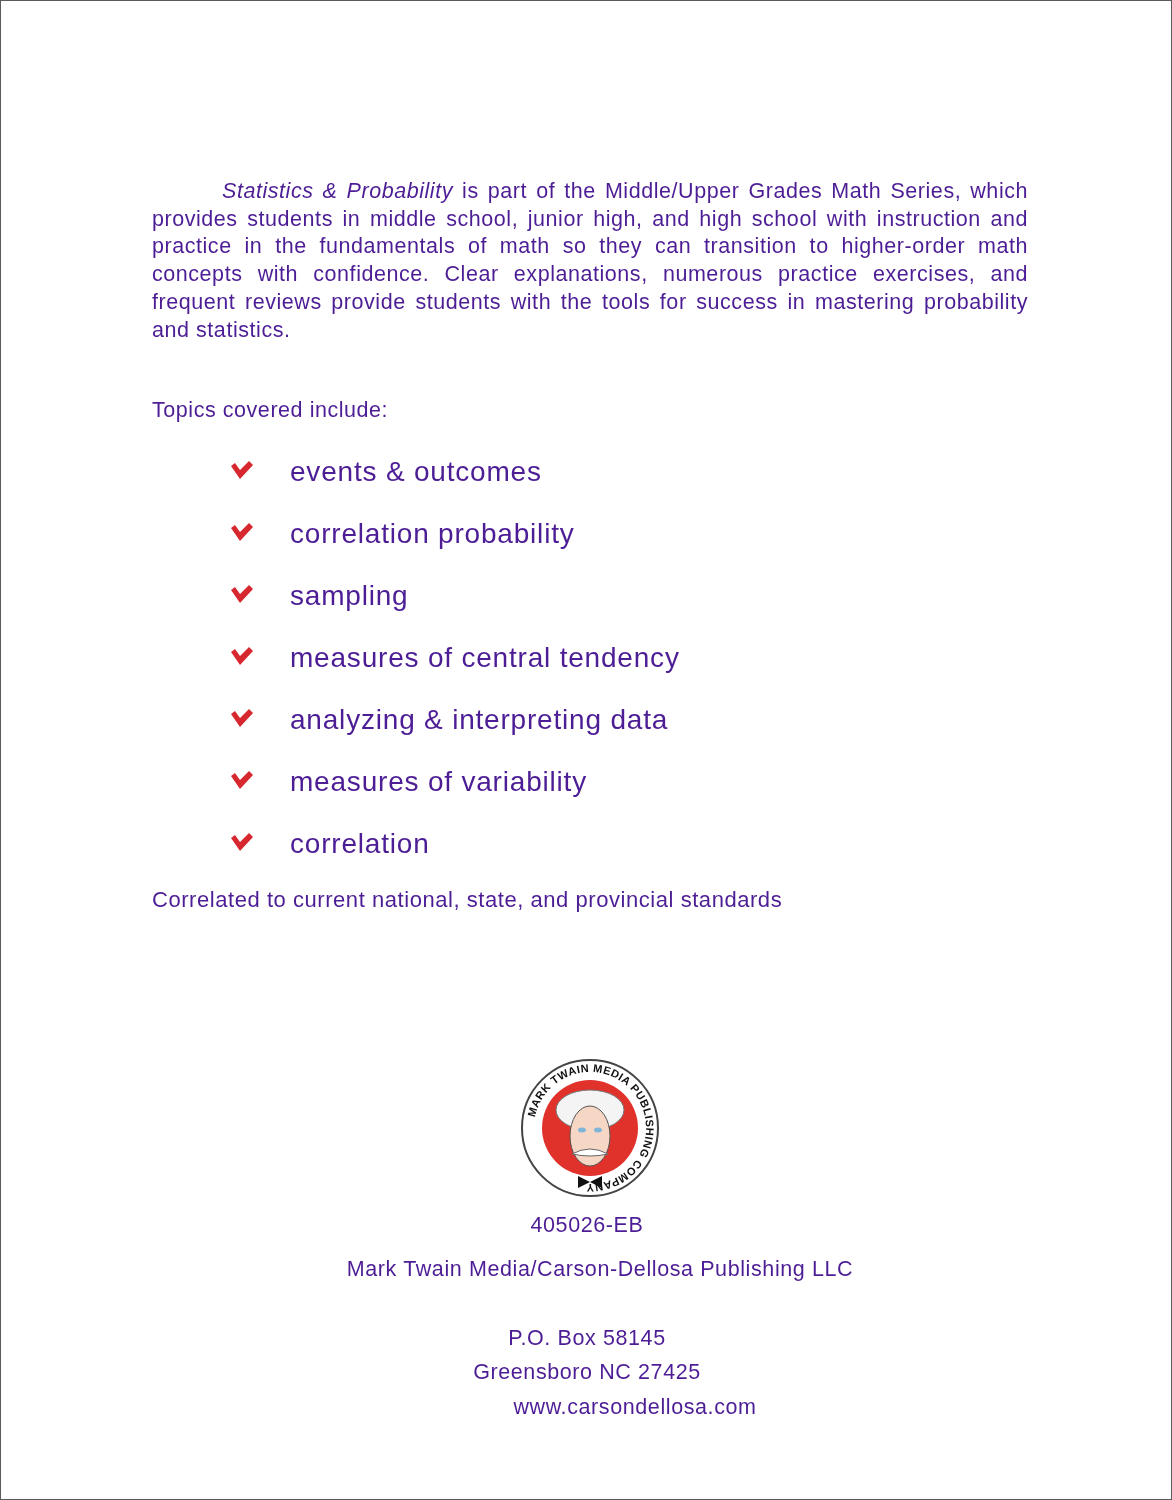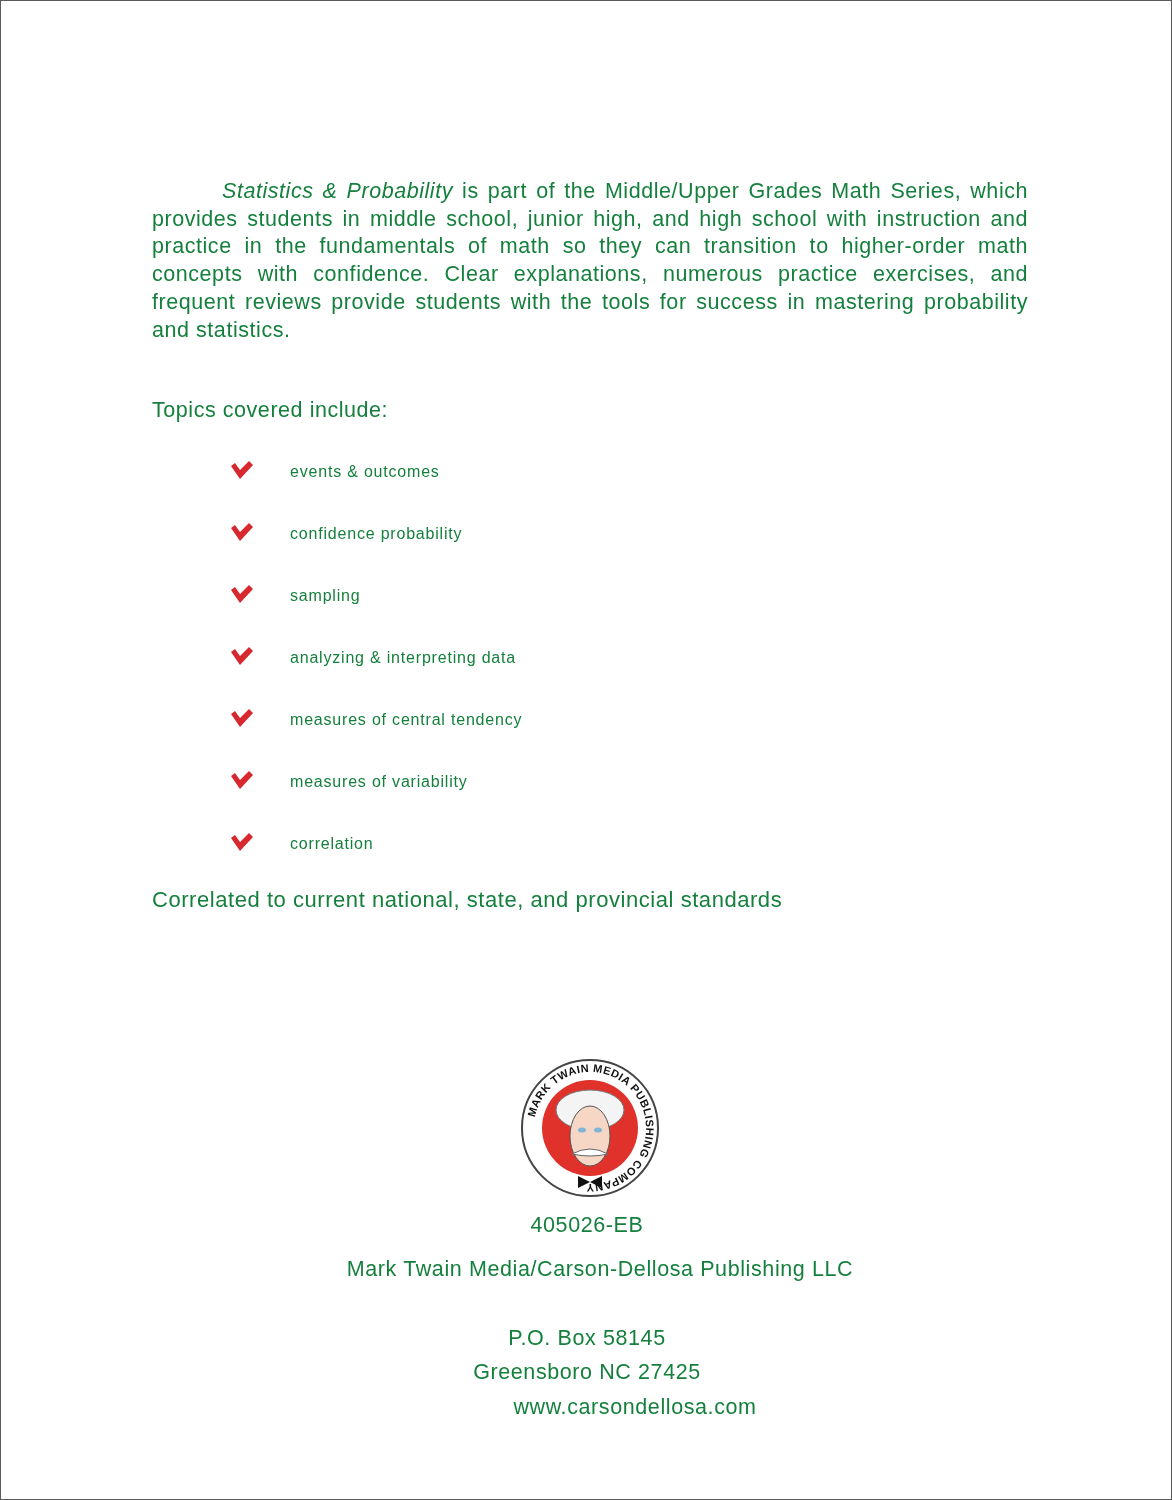--- a/index.html
+++ b/index.html
@@ -1,36 +1,36 @@
 <!DOCTYPE html>
 <html><head>
 <meta charset="utf-8">
 <style>
   html, body { margin:0; padding:0; background:#ffffff; }
   body { width:1172px; height:1500px; position:relative; overflow:hidden; }
   .page {
     position:absolute; left:0; top:0; width:1170px; height:1498px;
     border:1px solid #5a5a5a; background:#fff;
-    font-family:"Liberation Sans", sans-serif; color:#15803d;
+    font-family:"Liberation Sans", sans-serif; color:#4c1d95;
   }
   .intro {
     position:absolute; left:151px; top:177px; width:876px;
     font-size:21.5px; line-height:27.7px; text-align:justify;
     letter-spacing:0.55px;
   }
   .intro .indent { display:inline-block; width:70px; }
   .intro em { font-style:italic; }
   .topics-label {
     position:absolute; left:151px; top:397px;
     font-size:21.5px; letter-spacing:0.55px;
   }
   .topic-list { position:absolute; left:230px; top:458px; margin:0; padding:0; list-style:none; }
   .topic-item { height:62px; display:flex; align-items:flex-start; }
   .check { width:22px; height:18px; margin-top:2px; }
-  .topic-text { margin-left:37px; font-size:16px; letter-spacing:0.8px; line-height:26px; }
+  .topic-text { margin-left:37px; font-size:28px; letter-spacing:0.8px; line-height:26px; }
   .correlated {
     position:absolute; left:151px; top:886px;
     font-size:22px; letter-spacing:0.55px;
   }
   .logo { position:absolute; left:519px; top:1057px; width:140px; height:140px; }
   .center-block { position:absolute; left:0; width:1172px; text-align:center; font-size:21.5px; letter-spacing:0.6px; }
 </style>
 </head>
 <body>
 
@@ -46,39 +46,39 @@
     <li class="topic-item">
       <svg class="check" viewBox="0 0 22 18">
           <path d="M0 5 L4 2 L9 9 L18 0 L22 4 L9 18 Z" fill="#d7282f"></path>
         </svg>
       <span class="topic-text">events &amp; outcomes</span>
     </li>
     <li class="topic-item">
       <svg class="check" viewBox="0 0 22 18">
           <path d="M0 5 L4 2 L9 9 L18 0 L22 4 L9 18 Z" fill="#d7282f"></path>
         </svg>
-      <span class="topic-text">confidence probability</span>
+      <span class="topic-text">correlation probability</span>
     </li>
     <li class="topic-item">
       <svg class="check" viewBox="0 0 22 18">
           <path d="M0 5 L4 2 L9 9 L18 0 L22 4 L9 18 Z" fill="#d7282f"></path>
         </svg>
       <span class="topic-text">sampling</span>
     </li>
     <li class="topic-item">
       <svg class="check" viewBox="0 0 22 18">
           <path d="M0 5 L4 2 L9 9 L18 0 L22 4 L9 18 Z" fill="#d7282f"></path>
         </svg>
-      <span class="topic-text">analyzing &amp; interpreting data</span>
+      <span class="topic-text">measures of central tendency</span>
     </li>
     <li class="topic-item">
       <svg class="check" viewBox="0 0 22 18">
           <path d="M0 5 L4 2 L9 9 L18 0 L22 4 L9 18 Z" fill="#d7282f"></path>
         </svg>
-      <span class="topic-text">measures of central tendency</span>
+      <span class="topic-text">analyzing &amp; interpreting data</span>
     </li>
     <li class="topic-item">
       <svg class="check" viewBox="0 0 22 18">
           <path d="M0 5 L4 2 L9 9 L18 0 L22 4 L9 18 Z" fill="#d7282f"></path>
         </svg>
       <span class="topic-text">measures of variability</span>
     </li>
     <li class="topic-item">
       <svg class="check" viewBox="0 0 22 18">
           <path d="M0 5 L4 2 L9 9 L18 0 L22 4 L9 18 Z" fill="#d7282f"></path>

